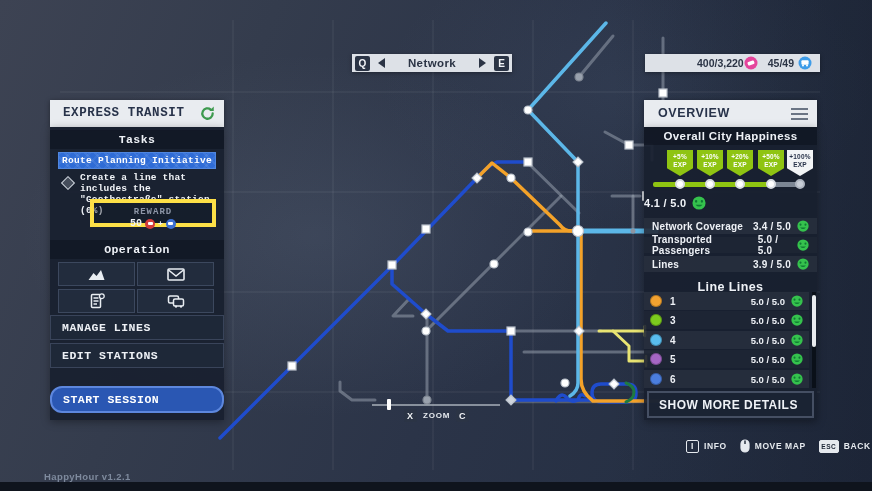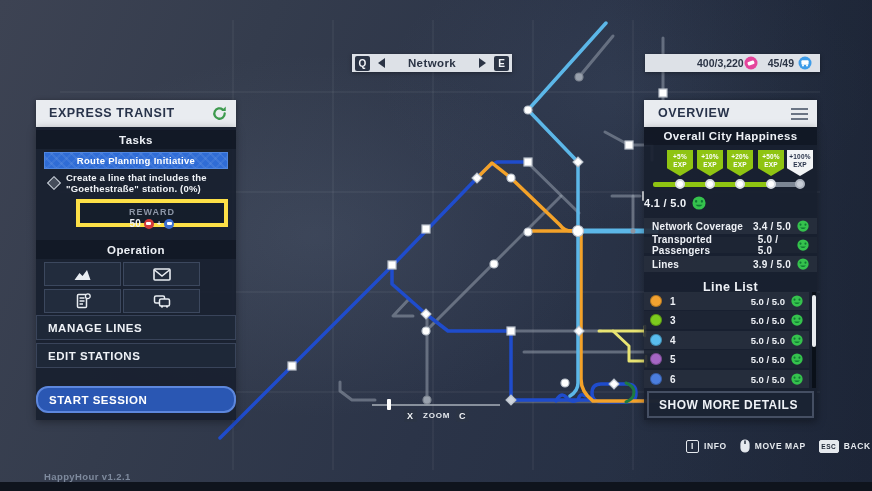--- a/index.html
+++ b/index.html
@@ -202,21 +202,21 @@
       <span>45/49</span>
       <svg width="14" height="14" viewBox="0 0 14 14">
         <circle cx="7" cy="7" r="6.5" fill="#3e9ce8"></circle>
         <rect x="3.4" y="4.2" width="7.2" height="4.6" rx="1" fill="#fff"></rect>
         <circle cx="5" cy="9.6" r="1" fill="#fff"></circle>
           <circle cx="9" cy="9.6" r="1" fill="#fff"></circle>
       </svg>
     </div>
   </div>
 
-  <div class="panel" style="left:36px; top:100px; width:200px; height:320px;">
+  <div class="panel" style="left:50px; top:100px; width:174px; height:320px;font-family:Liberation Mono, monospace;">
     <div class="panel-header">
       <span>EXPRESS TRANSIT</span>
       <svg style="position:absolute; right:8px; top:5px;" width="17" height="17" viewBox="0 0 18 18">
         <path d="M14.5 9 a5.5 5.5 0 1 1 -2 -4.2" stroke="#3d9a4e" stroke-width="2.4" fill="none" stroke-linecap="round"></path>
         <path d="M15.6 1.6 L15.6 6.4 L10.9 6.4 Z" fill="#3d9a4e"></path>
       </svg>
     </div>
     <div class="panel-body" style="height:293px;">
       <div class="strip" style="top:3px; height:19px;">Tasks</div>
       <div class="banner" style="top:25px;">Route Planning Initiative</div>
@@ -342,21 +342,21 @@
         <span>Lines</span>
           <span class="val">3.9 / 5.0</span>
         <svg class="smiley" width="12" height="12" viewBox="0 0 16 16">
             <circle cx="8" cy="8" r="7.5" fill="#35c24d"></circle>
             <rect x="3.4" y="4.6" width="2.6" height="3" rx="1.2" fill="#0f7a33"></rect>
             <rect x="10" y="4.6" width="2.6" height="3" rx="1.2" fill="#0f7a33"></rect>
             <path d="M4 10 q4 4.2 8 0 z" fill="#0f7a33"></path>
           </svg>
       </div>
 
-      <div class="strip" style="top:150px; height:20px; font-size:12.5px; background:transparent;">Line List</div>
+      <div class="strip" style="top:150px; height:20px; font-size:12.5px; background:transparent;">Line Lines</div>
 
       <div class="linerow bg-a" style="top:165px;">
         <span class="linedot" style="background-color: rgb(242, 162, 48);"></span>
         <span>1</span>
         <span class="score">5.0 / 5.0</span>
         <svg class="smiley" width="12" height="12" viewBox="0 0 16 16">
             <circle cx="8" cy="8" r="7.5" fill="#35c24d"></circle>
             <rect x="3.4" y="4.6" width="2.6" height="3" rx="1.2" fill="#0f7a33"></rect>
             <rect x="10" y="4.6" width="2.6" height="3" rx="1.2" fill="#0f7a33"></rect>
             <path d="M4 10 q4 4.2 8 0 z" fill="#0f7a33"></path>

